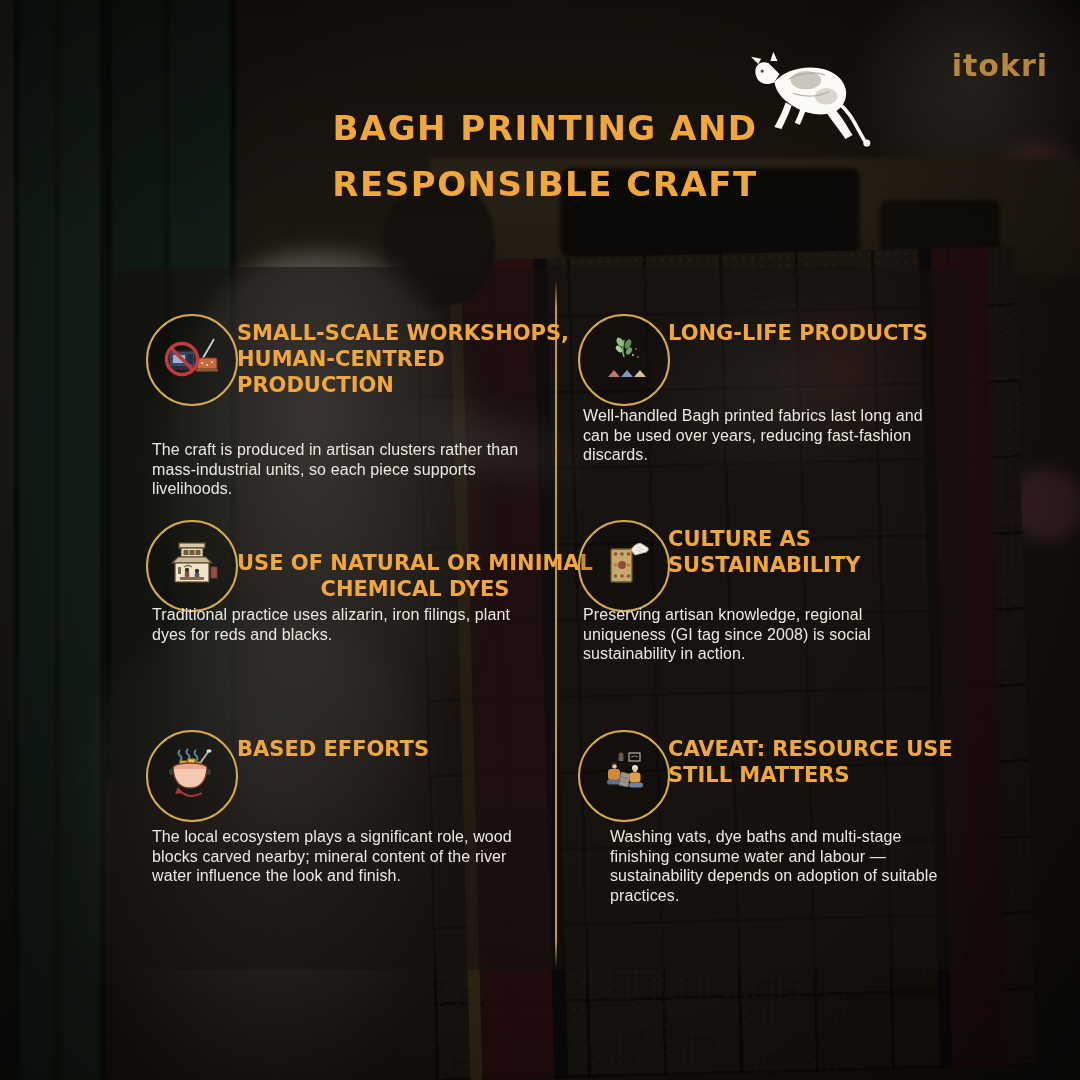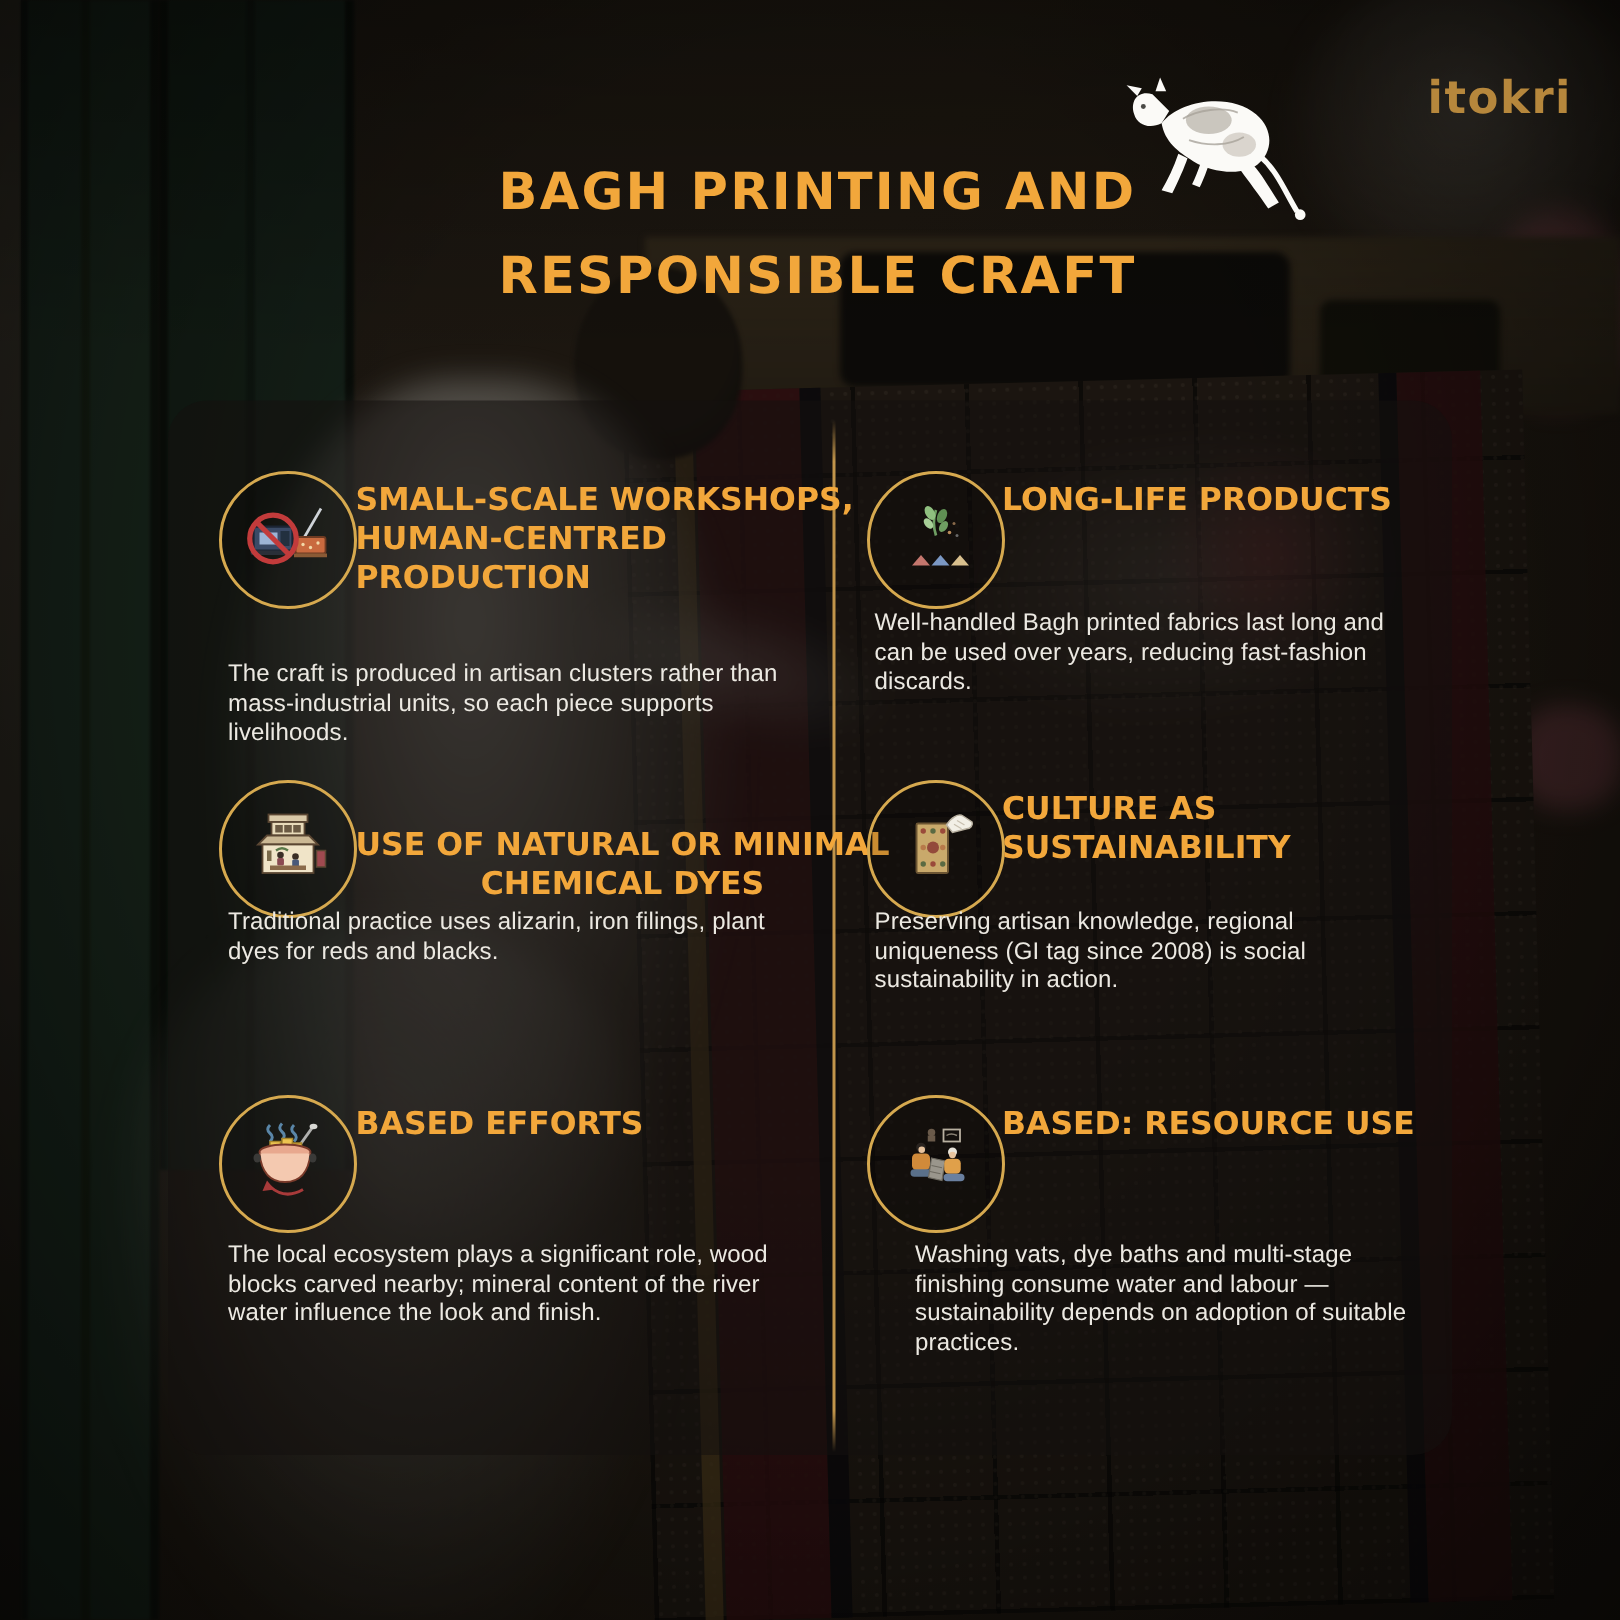--- a/index.html
+++ b/index.html
@@ -262,15 +262,16 @@
     <rect x="13" y="33.5" width="15" height="5" rx="2.5" fill="#5a708a"></rect>
     <polygon points="27,26 36,28 34,41 25,39" fill="#9a968c" stroke="#6e6a60" stroke-width=".8"></polygon>
     <path d="M27 31 l7 1.5 M26 35 l7 1.5" stroke="#6e6a60" stroke-width=".7"></path>
     <circle cx="41" cy="22" r="3" fill="#e8e4da"></circle>
       <circle cx="41" cy="24" r="2.2" fill="#e8c49e"></circle>
     <rect x="35.5" y="26.5" width="11" height="10" rx="3" fill="#e0a04a"></rect>
     <rect x="35" y="36.5" width="14" height="5" rx="2.5" fill="#6a80a0"></rect>
   </svg>
 </div>
 <div class="item-title abs" style="left:668px;top:736px;">
-  <div>BASED: RESOURCE USE</div>
+  <div>CAVEAT: RESOURCE USE</div>
+  <div>STILL MATTERS</div>
 </div>
 <div class="item-body body-r abs" style="left:598px;top:827px;margin-left:12px;">Washing vats, dye baths and multi-stage finishing consume water and labour — sustainability depends on adoption of suitable practices.</div>
 
 </body></html>

